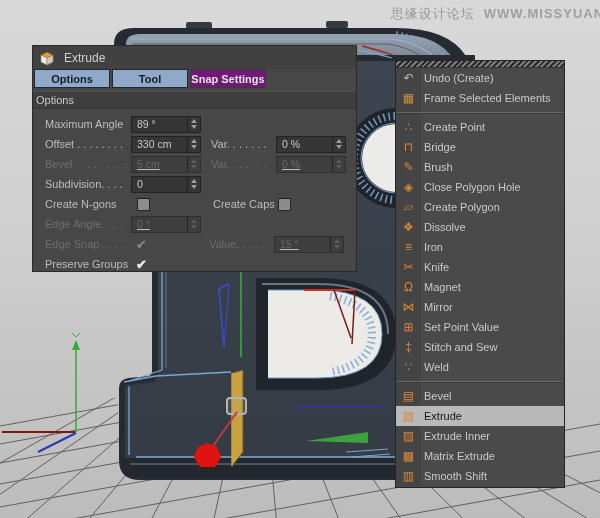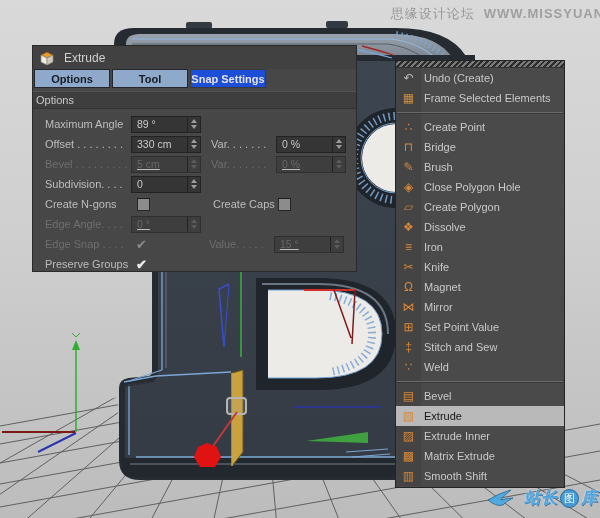--- a/index.html
+++ b/index.html
@@ -22,21 +22,21 @@
 
   
   .dialog{position:absolute;left:32px;top:45px;width:325px;height:227px;
           background:#474747;border:1px solid #2a2a2a;box-sizing:border-box;}
   .titlebar{height:23px;display:flex;align-items:center;gap:9px;padding-left:6px;background:#414141;}
   .title{color:#cfcfcf;font-size:12px;}
   .tabs{display:flex;gap:2px;margin:0 1px;height:19px;}
   .tab{flex:0 0 76px;display:flex;align-items:center;justify-content:center;
        font-size:11px;font-weight:bold;border:1px solid #24262b;box-sizing:border-box;}
   .tab.active{background:#8ea9c9;color:#161b26;}
-  .tab.plain{background:#1d4ed8;color:#e3e3e3;border-color:#3a3a3a;}
+  .tab.plain{background:#701a75;color:#e3e3e3;border-color:#3a3a3a;}
   .section-header{margin-top:3px;height:16px;line-height:16px;background:#3e3e3e;
        border-top:1px solid #525252;border-bottom:1px solid #343434;
        color:#c9c9c9;font-size:11px;padding-left:3px;}
   .rows{padding-top:5px;}
   .row{height:20px;display:flex;align-items:center;padding-left:12px;font-size:11px;color:#bdbdbd;}
   .lbl{width:86px;white-space:nowrap;overflow:hidden;flex:none;}
   .lbl.dis,.varlbl.dis{color:#6e6e6e;}
   .varlbl{width:64px;white-space:nowrap;overflow:hidden;flex:none;}
   .field{width:68px;height:15px;background:#353535;border:1px solid #222;
          display:flex;align-items:center;flex:none;box-sizing:content-box;}
@@ -379,22 +379,14 @@
       <div class="menu-item">
         <span class="mi" style="color: rgb(217, 136, 58);">▩</span>
         <span class="ml">Matrix Extrude</span>
       </div>
       <div class="menu-item">
         <span class="mi" style="color: rgb(217, 136, 58);">▥</span>
         <span class="ml">Smooth Shift</span>
       </div>
     </div>
 
-  <div class="logo">
-    <svg class="logo-sw" width="34" height="22" viewBox="0 0 34 22">
-      <path d="M1,13 Q12,6 24,3 Q16,9 14,13 Q20,11 26,11 Q18,15 16,18 Q9,20 1,13 Z" fill="#49a8e4" stroke="#1c618f" stroke-width="0.8"></path>
-    </svg>
-    <span class="logo-text">站长</span>
-    <span class="logo-badge">图</span>
-    <span class="logo-text">库</span>
-  </div>
 
 </div>
 
 </body></html>

